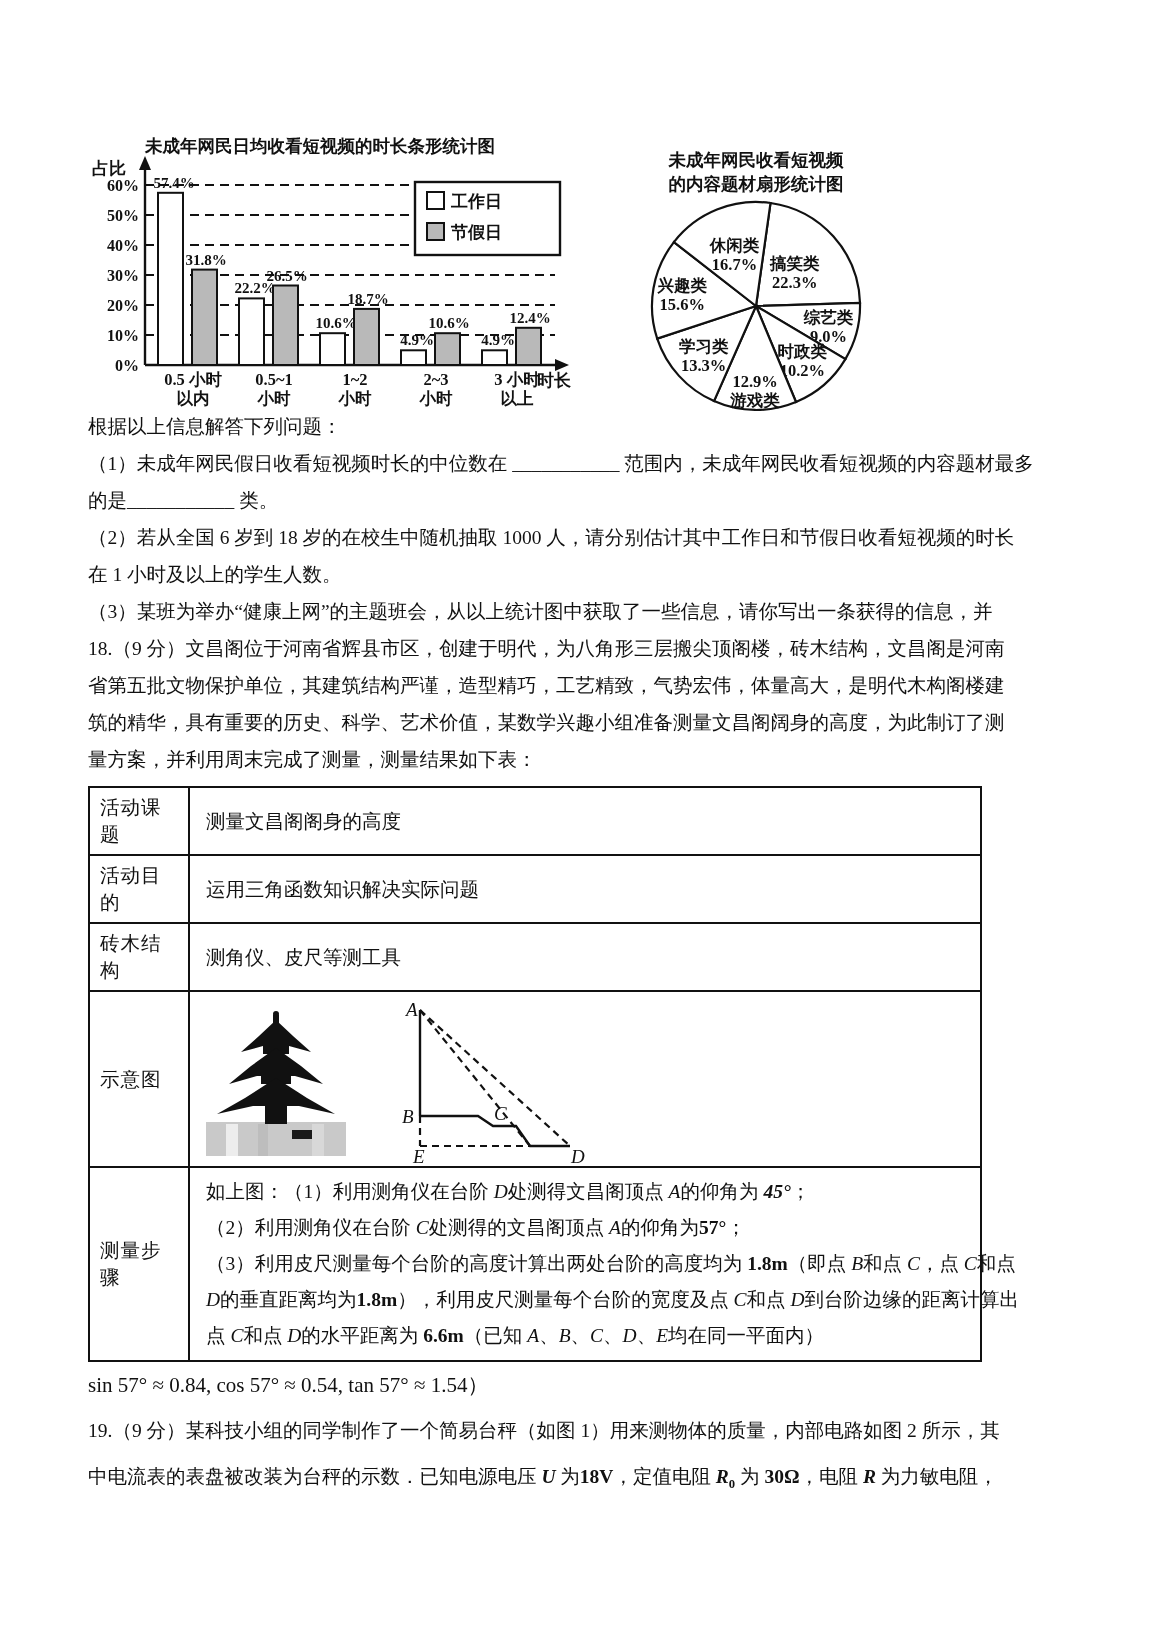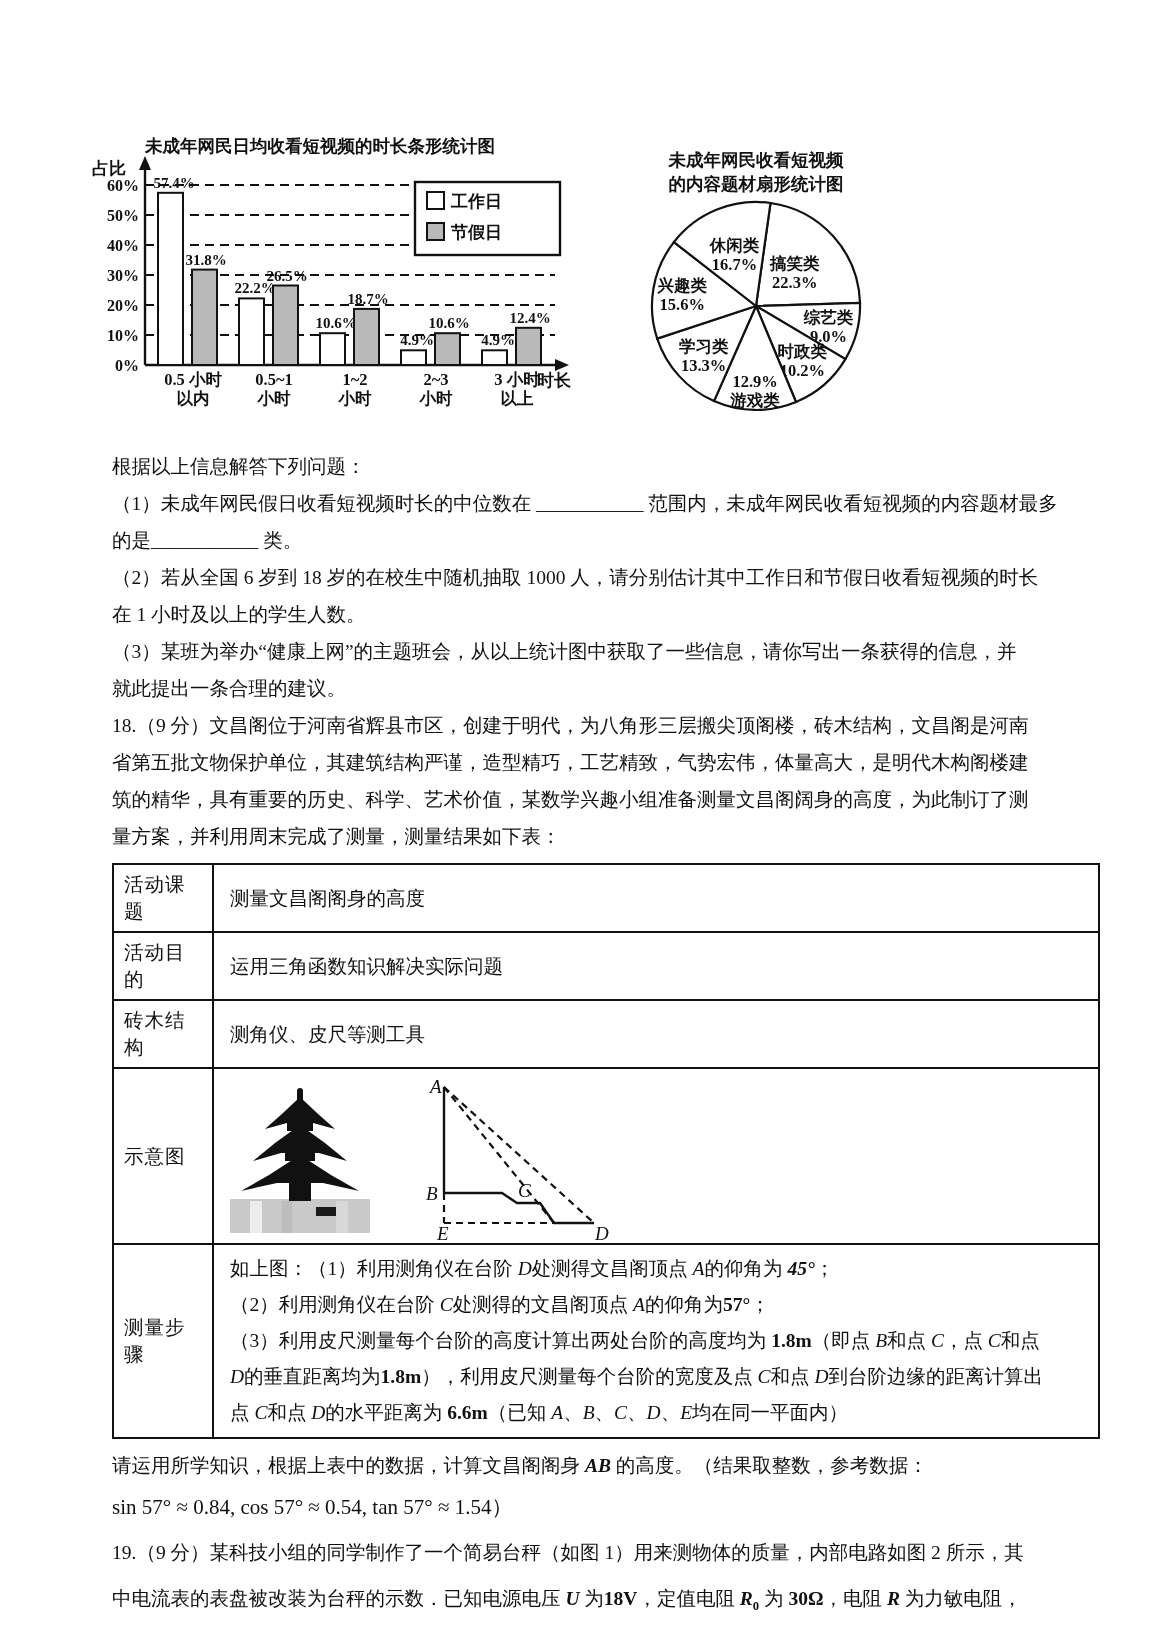--- a/index.html
+++ b/index.html
@@ -5,24 +5,24 @@
   * { margin:0; padding:0; box-sizing:border-box; }
   html,body { background:#fff; }
   .page {
     position:relative; width:1158px; height:1638px; background:#ffffff;
     font-family:"Liberation Serif","DejaVu Serif",serif; color:#111;
     overflow:hidden;
   }
   .chart-block { position:absolute; }
   #bar-chart { left:85px; top:122px; }
   #pie-chart { left:615px; top:140px; }
-  .textflow { position:absolute; left:88px; top:448px; width:988px;margin-left:24px; }
+  .textflow { position:absolute; left:88px; top:408px; width:988px; }
   .tline { font-size:19.5px; line-height:37px; height:37px; white-space:nowrap; }
   .exam-table {
-    border-collapse:collapse; width:988px; margin-top:8px;
+    border-collapse:collapse; width:894px; margin-top:8px;
     table-layout:fixed;
   }
   .exam-table td { border:2px solid #111; font-size:19.5px; vertical-align:middle; }
   .exam-table .lbl { width:100px; padding:6px 10px; letter-spacing:1px; }
   .exam-table .cnt { padding:6px 16px; }
   .row-s { height:40px; }
   .row-diagram { height:176px; }
   .row-steps { height:192px; }
   .diagram-cell { position:relative; padding:0 !important; }
   #pagoda-wrap { position:absolute; left:10px; top:10px; }
@@ -127,21 +127,20 @@
       </svg>
   </div>
 
   <div class="textflow">
     <div class="tline">根据以上信息解答下列问题：</div>
     <div class="tline">（1）未成年网民假日收看短视频时长的中位数在 ___________ 范围内，未成年网民收看短视频的内容题材最多</div>
     <div class="tline">的是___________ 类。</div>
     <div class="tline">（2）若从全国 6 岁到 18 岁的在校生中随机抽取 1000 人，请分别估计其中工作日和节假日收看短视频的时长</div>
     <div class="tline">在 1 小时及以上的学生人数。</div>
     <div class="tline">（3）某班为举办“健康上网”的主题班会，从以上统计图中获取了一些信息，请你写出一条获得的信息，并</div>
-    <div class="tline">就此提出一条合理的建议。</div>
     <div class="tline">18.（9 分）文昌阁位于河南省辉县市区，创建于明代，为八角形三层搬尖顶阁楼，砖木结构，文昌阁是河南</div>
     <div class="tline">省第五批文物保护单位，其建筑结构严谨，造型精巧，工艺精致，气势宏伟，体量高大，是明代木构阁楼建</div>
     <div class="tline">筑的精华，具有重要的历史、科学、艺术价值，某数学兴趣小组准备测量文昌阁阔身的高度，为此制订了测</div>
     <div class="tline">量方案，并利用周末完成了测量，测量结果如下表：</div>
 
     <table class="exam-table">
       <tbody>
           <tr class="row-s">
         <td class="lbl">活动课题</td>
         <td class="cnt">测量文昌阁阁身的高度</td>
@@ -202,19 +201,18 @@
           <div class="sline rich"><span>如上图：（1）利用测角仪在台阶 </span><span style="font-style: italic;">D</span><span>处测得文昌阁顶点 </span><span style="font-style: italic;">A</span><span>的仰角为 </span><span style="font-weight: bold; font-style: italic;">45°</span><span>；</span></div>
           <div class="sline rich"><span>（2）利用测角仪在台阶 </span><span style="font-style: italic;">C</span><span>处测得的文昌阁顶点 </span><span style="font-style: italic;">A</span><span>的仰角为</span><span style="font-weight: bold;">57°</span><span>；</span></div>
           <div class="sline rich"><span>（3）利用皮尺测量每个台阶的高度计算出两处台阶的高度均为 </span><span style="font-weight: bold;">1.8m</span><span>（即点 </span><span style="font-style: italic;">B</span><span>和点 </span><span style="font-style: italic;">C</span><span>，点 </span><span style="font-style: italic;">C</span><span>和点</span></div>
           <div class="sline rich"><span style="font-style: italic;">D</span><span>的垂直距离均为</span><span style="font-weight: bold;">1.8m</span><span>），利用皮尺测量每个台阶的宽度及点 </span><span style="font-style: italic;">C</span><span>和点 </span><span style="font-style: italic;">D</span><span>到台阶边缘的距离计算出</span></div>
           <div class="sline rich"><span>点 </span><span style="font-style: italic;">C</span><span>和点 </span><span style="font-style: italic;">D</span><span>的水平距离为 </span><span style="font-weight: bold;">6.6m</span><span>（已知 </span><span style="font-style: italic;">A</span><span>、</span><span style="font-style: italic;">B</span><span>、</span><span style="font-style: italic;">C</span><span>、</span><span style="font-style: italic;">D</span><span>、</span><span style="font-style: italic;">E</span><span>均在同一平面内）</span></div>
         </td>
       </tr>
     </tbody>
       </table>
 
-    <div class="tline rich after"><span>请运用所学知识，根据上表中的数据，计算文昌阁阁身 </span><span style="font-weight: bold; font-style: italic;">AB</span><span> 的高度。（结果取整数，参考数据：</span></div>
     <div class="sinline rich"><span style="font-weight: normal;">sin 57° ≈ 0.84, cos 57° ≈ 0.54, tan 57° ≈ 1.54</span><span>）</span></div>
     <div class="q19line">19.（9 分）某科技小组的同学制作了一个简易台秤（如图 1）用来测物体的质量，内部电路如图 2 所示，其</div>
     <div class="q19line rich"><span>中电流表的表盘被改装为台秤的示数．已知电源电压 </span><span style="font-weight: bold; font-style: italic;">U</span><span> 为</span><span style="font-weight: bold;">18V</span><span>，定值电阻 </span><span style="font-weight: bold; font-style: italic;">R</span><sub style="font-weight: bold;">0</sub><span> 为 </span><span style="font-weight: bold;">30Ω</span><span>，电阻 </span><span style="font-weight: bold; font-style: italic;">R</span><span> 为力敏电阻，</span></div>
   </div>
 
 </div>
 
 </body></html>

